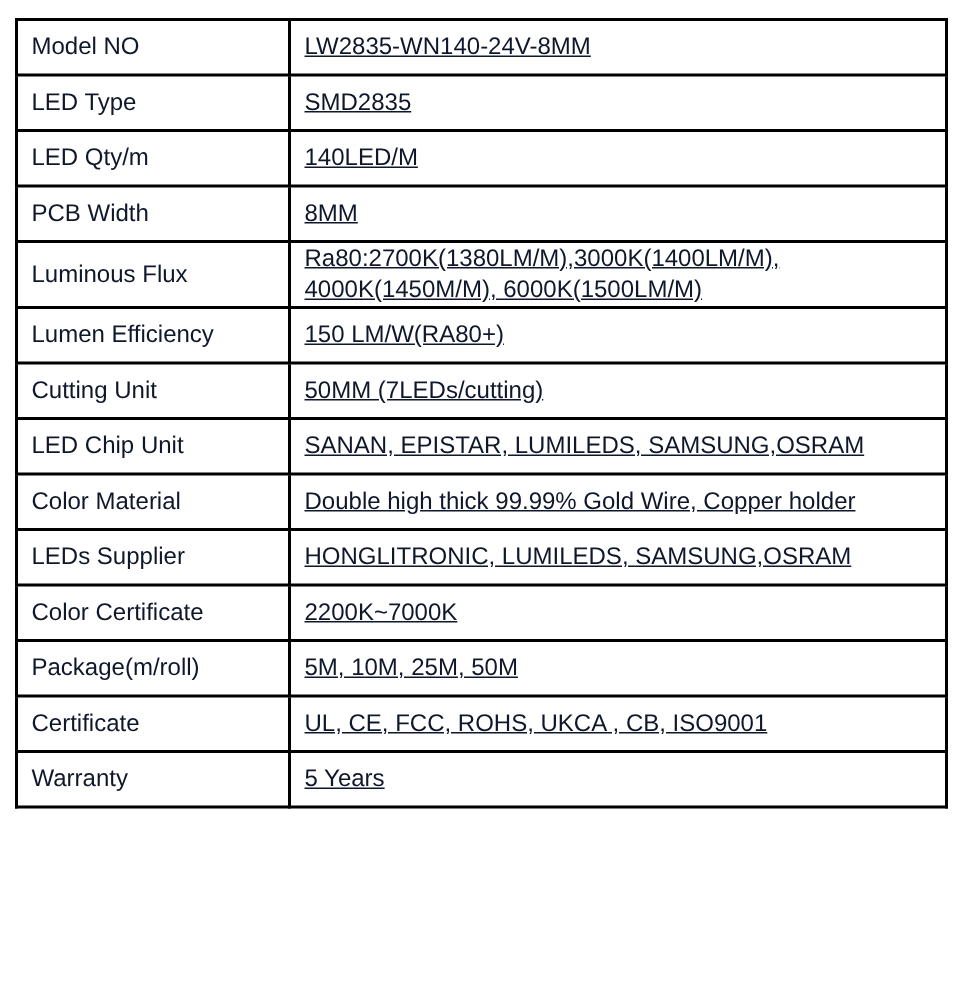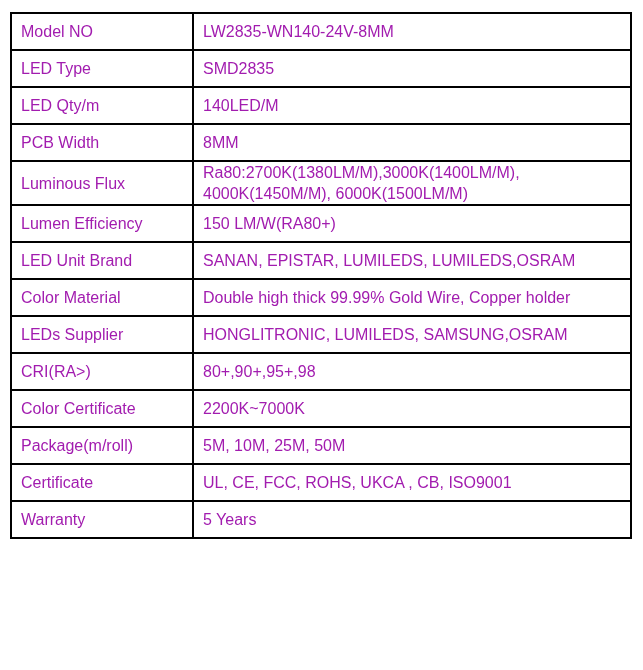--- a/index.html
+++ b/index.html
@@ -24,28 +24,29 @@
     table-layout: fixed;
     border: 2px solid #000000;
   }
   table.spec-table td {
     border: 2px solid #000000;
     height: 35px;
     padding: 0 9px;
     vertical-align: middle;
     font-size: 16px;
     line-height: 21px;
-    color: #a21caf;
+    color: #0f172a;
     overflow: hidden;
   }
   td.label-cell {
     width: 162px;
   }
   td.value-cell {
     white-space: pre-line;
+    text-decoration: underline;
   }
 </style>
 </head>
 <body>
 
 <div class="page">
   <table class="spec-table">
     <tbody>
       <tr>
         <td class="label-cell">Model NO</td>
@@ -66,34 +67,34 @@
       <tr>
         <td class="label-cell">Luminous Flux</td>
         <td class="value-cell">Ra80:2700K(1380LM/M),3000K(1400LM/M),
 4000K(1450M/M), 6000K(1500LM/M)</td>
       </tr>
       <tr>
         <td class="label-cell">Lumen Efficiency</td>
         <td class="value-cell">150 LM/W(RA80+)</td>
       </tr>
       <tr>
-        <td class="label-cell">LED Unit Brand</td>
-        <td class="value-cell">SANAN, EPISTAR, LUMILEDS, LUMILEDS,OSRAM</td>
+        <td class="label-cell">Cutting Unit</td>
+        <td class="value-cell">50MM (7LEDs/cutting)</td>
+      </tr>
+      <tr>
+        <td class="label-cell">LED Chip Unit</td>
+        <td class="value-cell">SANAN, EPISTAR, LUMILEDS, SAMSUNG,OSRAM</td>
       </tr>
       <tr>
         <td class="label-cell">Color Material</td>
         <td class="value-cell">Double high thick 99.99% Gold Wire, Copper holder</td>
       </tr>
       <tr>
         <td class="label-cell">LEDs Supplier</td>
         <td class="value-cell">HONGLITRONIC, LUMILEDS, SAMSUNG,OSRAM</td>
-      </tr>
-      <tr>
-        <td class="label-cell">CRI(RA&gt;)</td>
-        <td class="value-cell">80+,90+,95+,98</td>
       </tr>
       <tr>
         <td class="label-cell">Color Certificate</td>
         <td class="value-cell">2200K~7000K</td>
       </tr>
       <tr>
         <td class="label-cell">Package(m/roll)</td>
         <td class="value-cell">5M, 10M, 25M, 50M</td>
       </tr>
       <tr>

